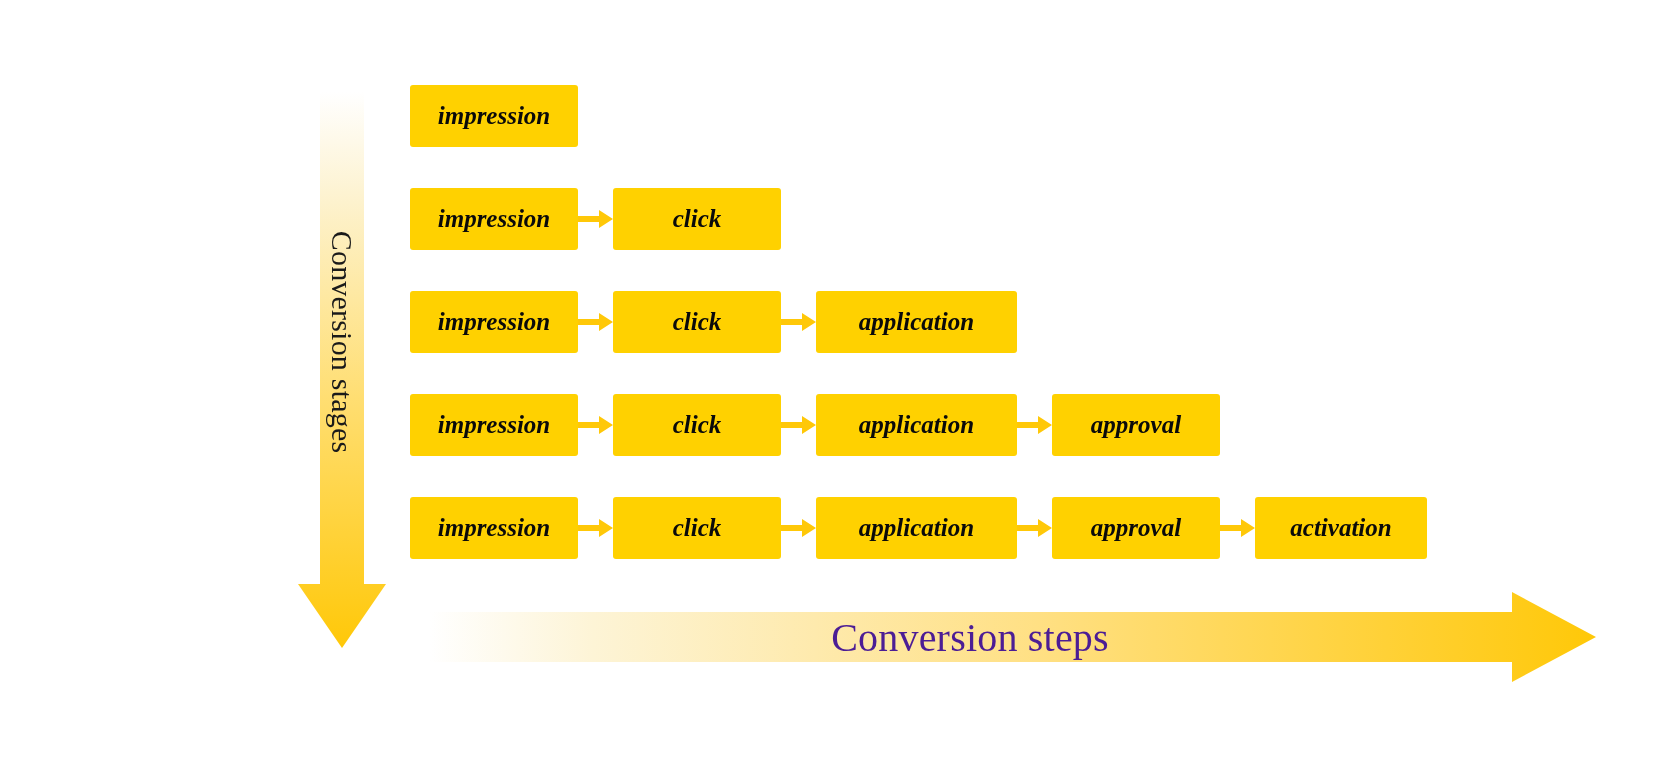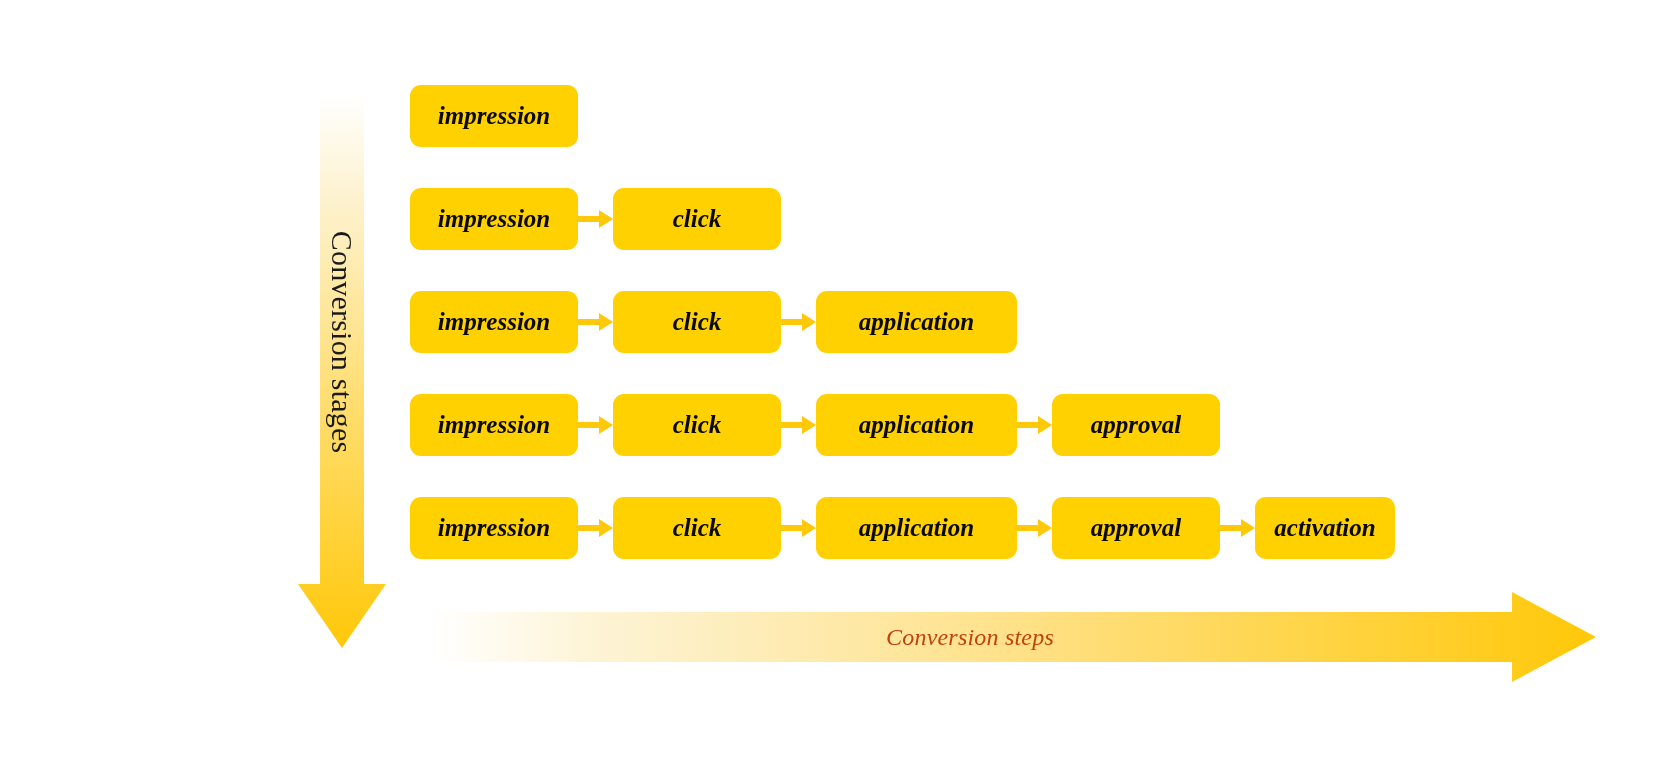--- a/index.html
+++ b/index.html
@@ -67,25 +67,24 @@
     left: 430px;
     top: 592px;
     width: 1080px;
     height: 90px;
     display: flex;
     align-items: center;
     justify-content: center;
     pointer-events: none;
   }
   .h-axis-label span {
-    font-size: 24px;
-    color: #c2410c;
+    font-size: 40px;
+    color: #4c1d95;
     white-space: nowrap;
     letter-spacing: 0.2px;
-    font-style: italic;
   }
 
   
   .rows {
     position: absolute;
     left: 0;
     top: 0;
     width: 1680px;
     height: 760px;
   }
@@ -97,37 +96,37 @@
   }
   .stage-row[data-row="0"] { left: 410px; top: 85px; }
   .stage-row[data-row="1"] { left: 410px; top: 188px; }
   .stage-row[data-row="2"] { left: 410px; top: 291px; }
   .stage-row[data-row="3"] { left: 410px; top: 394px; }
   .stage-row[data-row="4"] { left: 410px; top: 497px; }
 
   .node {
     height: 62px;
     background: #FFD100;
-    border-radius: 11px;
+    border-radius: 3px;
     display: flex;
     align-items: center;
     justify-content: center;
     font-style: italic;
     font-weight: bold;
     font-size: 25px;
     color: #0a0a0a;
     box-sizing: border-box;
     padding: 0 8px;
     flex: 0 0 auto;
   }
   .node.w-impression  { width: 168px; }
   .node.w-click       { width: 168px; }
   .node.w-application { width: 201px; }
   .node.w-approval    { width: 168px; align-items: center; }
-  .node.w-activation  { width: 140px; }
+  .node.w-activation  { width: 172px; }
 
   
   .connector {
     flex: 0 0 auto;
     width: 35px;
     height: 62px;
     display: flex;
     align-items: center;
     justify-content: center;
   }

